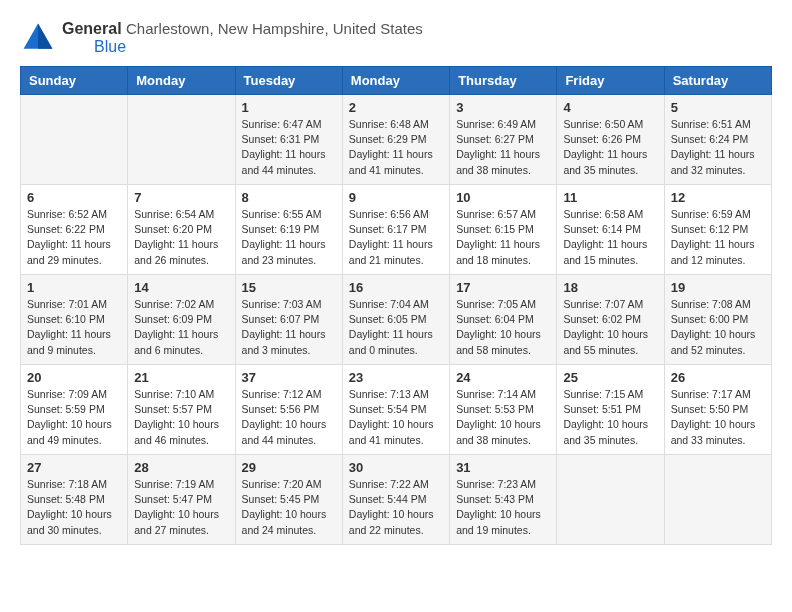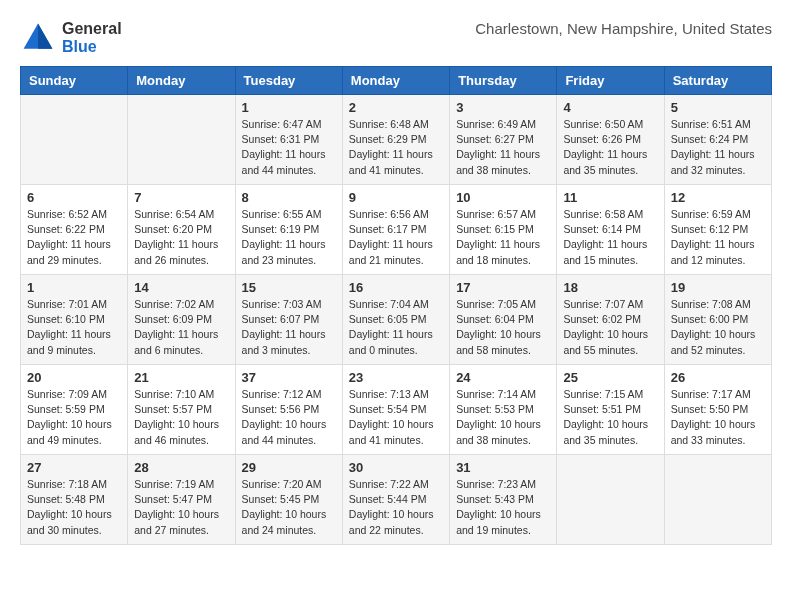--- a/index.html
+++ b/index.html
@@ -5,43 +5,43 @@
     * { box-sizing: border-box; margin: 0; padding: 0; }
     body {
       font-family: Arial, sans-serif;
       background: #fff;
       width: 792px;
       min-height: 612px;
       padding: 20px;
     }
     .header {
       display: flex;
-      justify-content: space-between;
       align-items: flex-start;
       margin-bottom: 10px;
     }
     .logo {
       display: flex;
       align-items: center;
       gap: 6px;
     }
     .logo-text {
       display: flex;
       flex-direction: column;
       line-height: 1.1;
     }
     .logo-general {
       font-size: 16px;
       font-weight: bold;
       color: #333;
     }
     .logo-blue {
       font-size: 16px;
-      font-weight: bold;
+      font-weight: normal;
       color: #1a6dcc;
+      margin-left: 32px;
     }
     .logo-icon {
       width: 36px;
       height: 36px;
     }
     .title-section {
       text-align: right;
     }
     .month-title {
       font-size: 36px;

